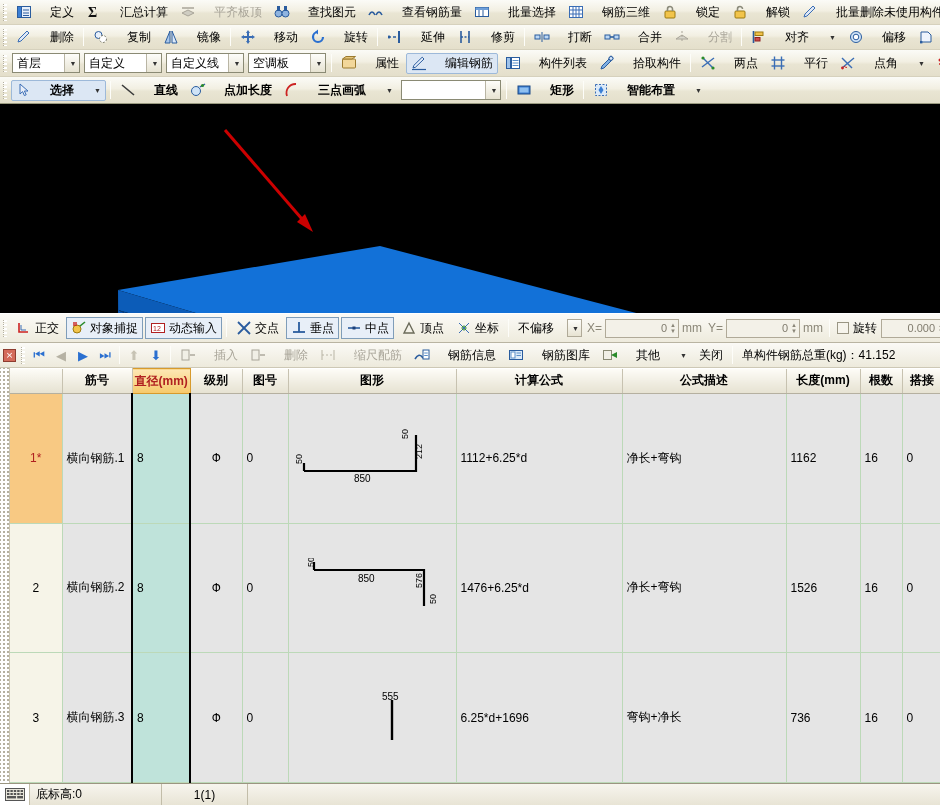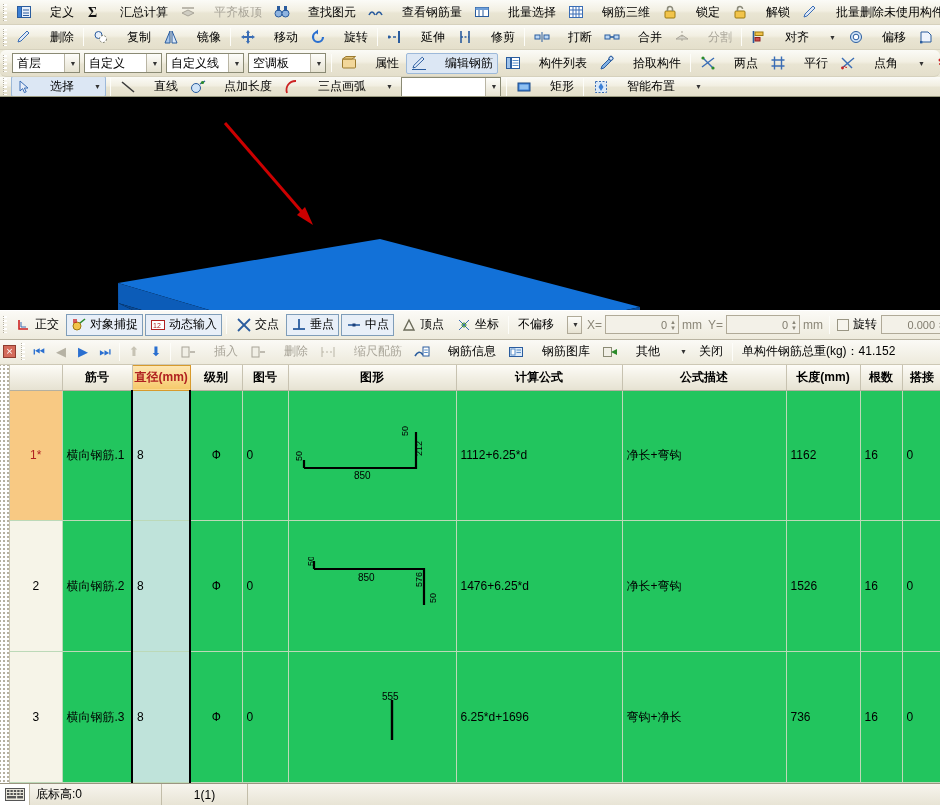--- a/index.html
+++ b/index.html
@@ -17,22 +17,22 @@
   .tb {
     height: 25px;
     display: flex; align-items: center;
     background: linear-gradient(to bottom, #fbfbf7 0%, #f2efe2 45%, #e9e5d3 55%, #e4dfcb 100%);
     border-bottom: 1px solid #d6d1bd;
     padding: 0 2px;
     white-space: nowrap;
     overflow: hidden;
     flex: 0 0 auto;
   }
-  .tb.row3 { height: 27px; border-radius: 6px; }
-  .tb.row4 { height: 20px; border-bottom: 1px solid #9a9a80; }
+  .tb.row3 { height: 27px; }
+  .tb.row4 { height: 27px; border-bottom: 1px solid #9a9a80; font-weight: bold; }
 
   .grip {
     width: 4px; height: 17px; margin: 0 3px 0 1px;
     background-image: linear-gradient(to bottom, #ffffff 50%, transparent 50%);
     background-size: 2px 4px;
     border-left: 1px dotted #b5b0a0;
     flex: 0 0 auto;
   }
   .ti {
     display: inline-flex; align-items: center; gap: 18px;
@@ -117,21 +117,21 @@
   table { border-collapse: collapse; table-layout: fixed; width: 930px; font-size: 12px; }
   thead th {
     height: 25px;
     background: linear-gradient(to bottom,#fdfcf7,#efece0 60%,#e6e2d2);
     border-right: 1px solid #c7c2b0; border-bottom: 1px solid #b5b0a0;
     font-weight: bold; color: #000; text-align: center; padding: 0 2px;
     white-space: nowrap; overflow: hidden;
   }
   thead th.hl { background: linear-gradient(to bottom,#fde7b4,#f6c96a); color: #b02020; border: 1px solid #d79a2c; }
   tbody td {
-    height: 60px; background: #22c55e;
+    height: 60px; background: #e5e5e5;
     border-right: 1px solid #bcd9b8; border-bottom: 1px solid #bcd9b8;
     padding: 0 4px; color: #000; vertical-align: middle;
     white-space: nowrap; overflow: hidden;
   }
   tbody td.idx { background: #f6f4e8; text-align: center; }
   tbody tr.active td.idx { background: #f8c983; color: #b02020; }
   tbody td.dia { background: #bfe3da; border-left: 2px solid #000; border-right: 2px solid #000; }
   tbody td.shape { padding: 0; text-align: right; }
   tbody td.ctr { text-align: center; }
 

